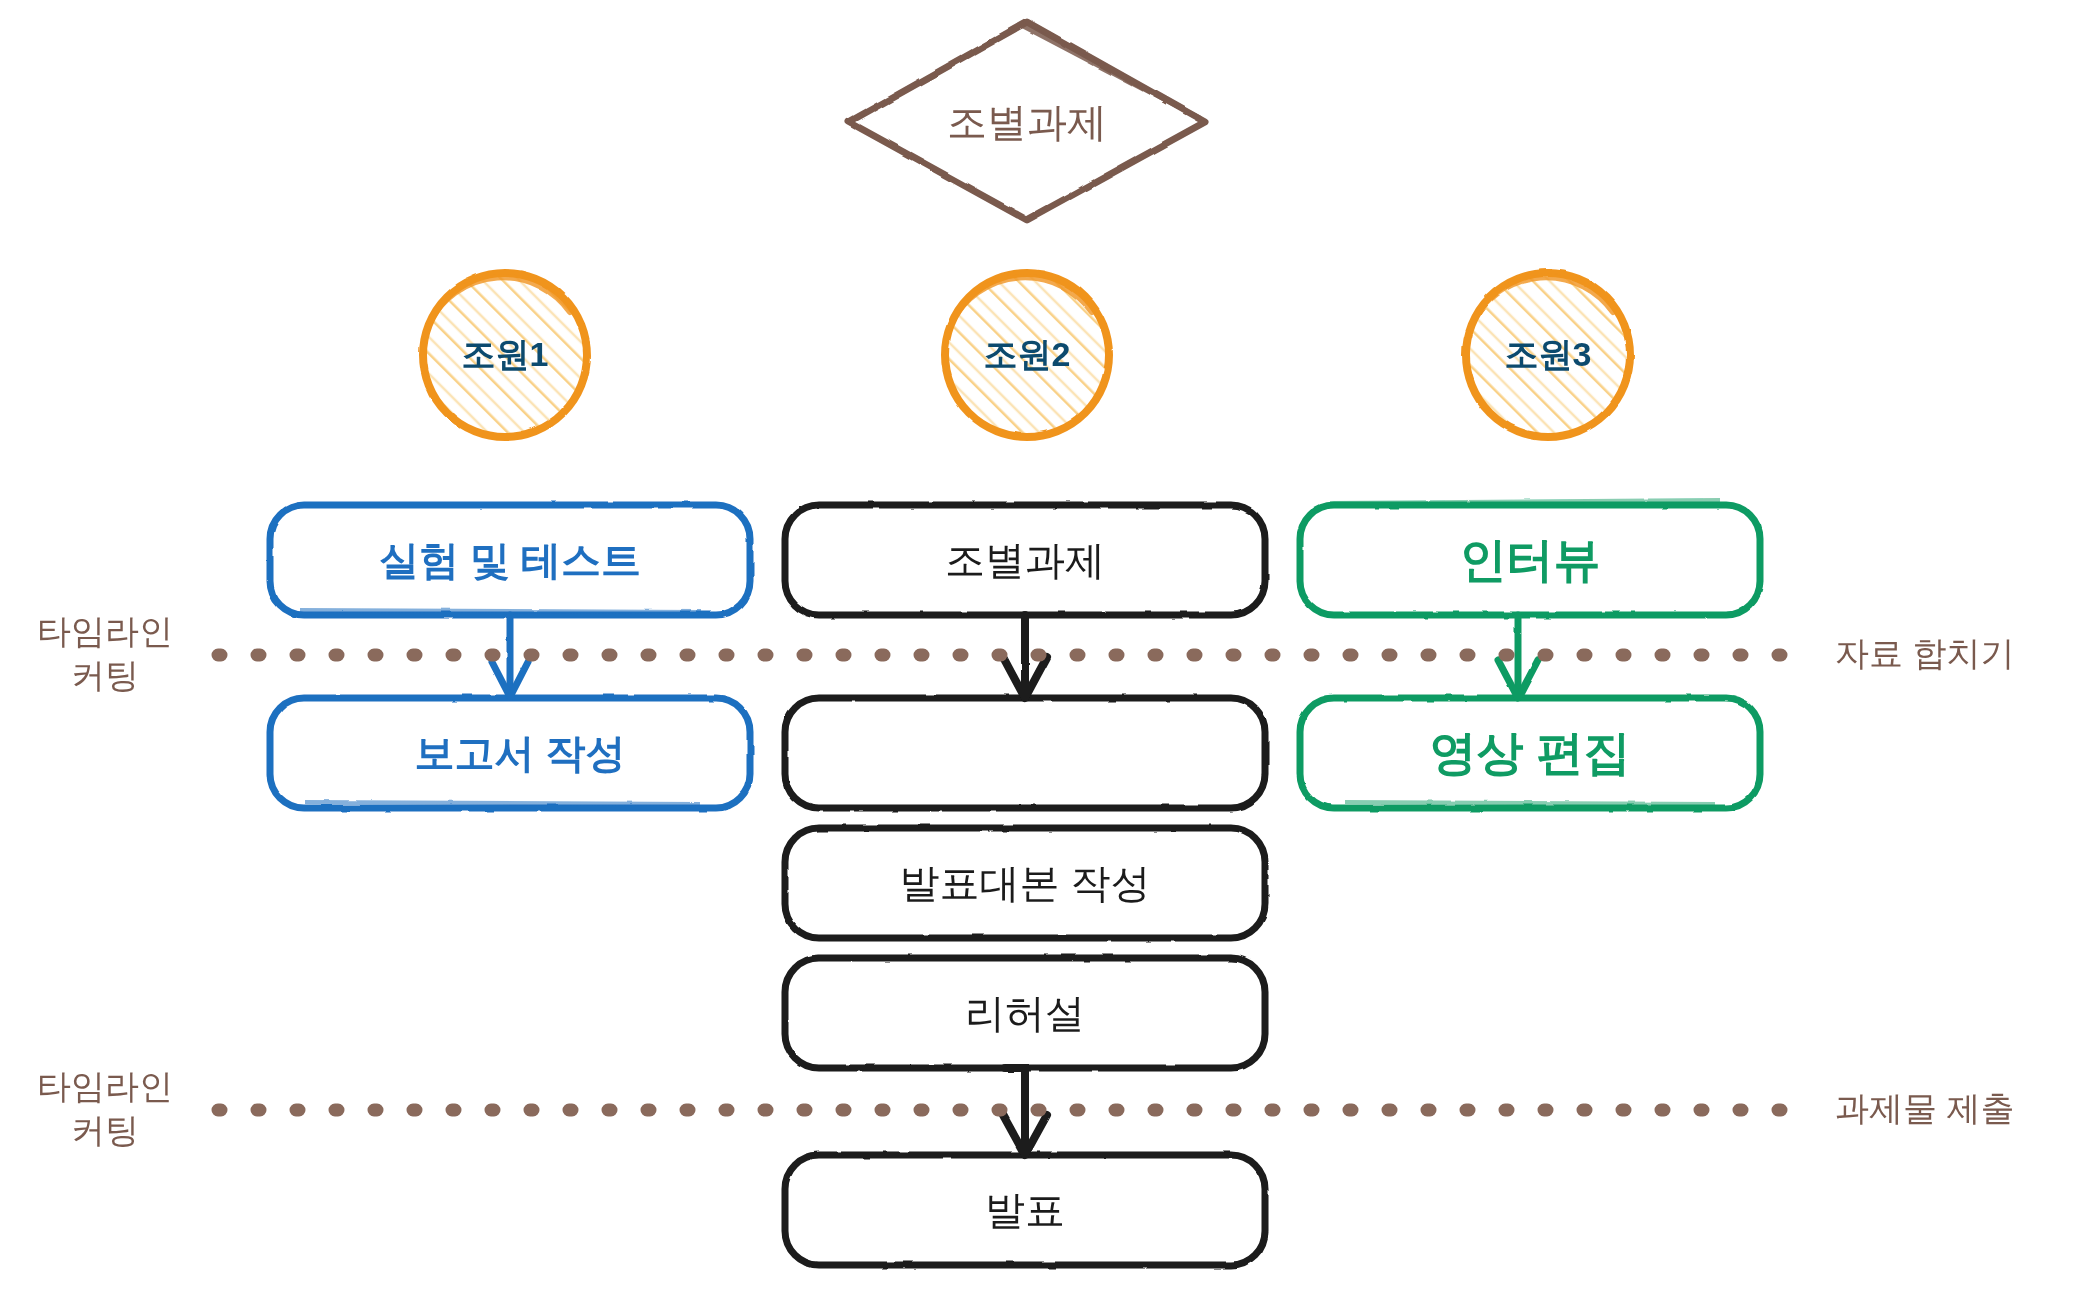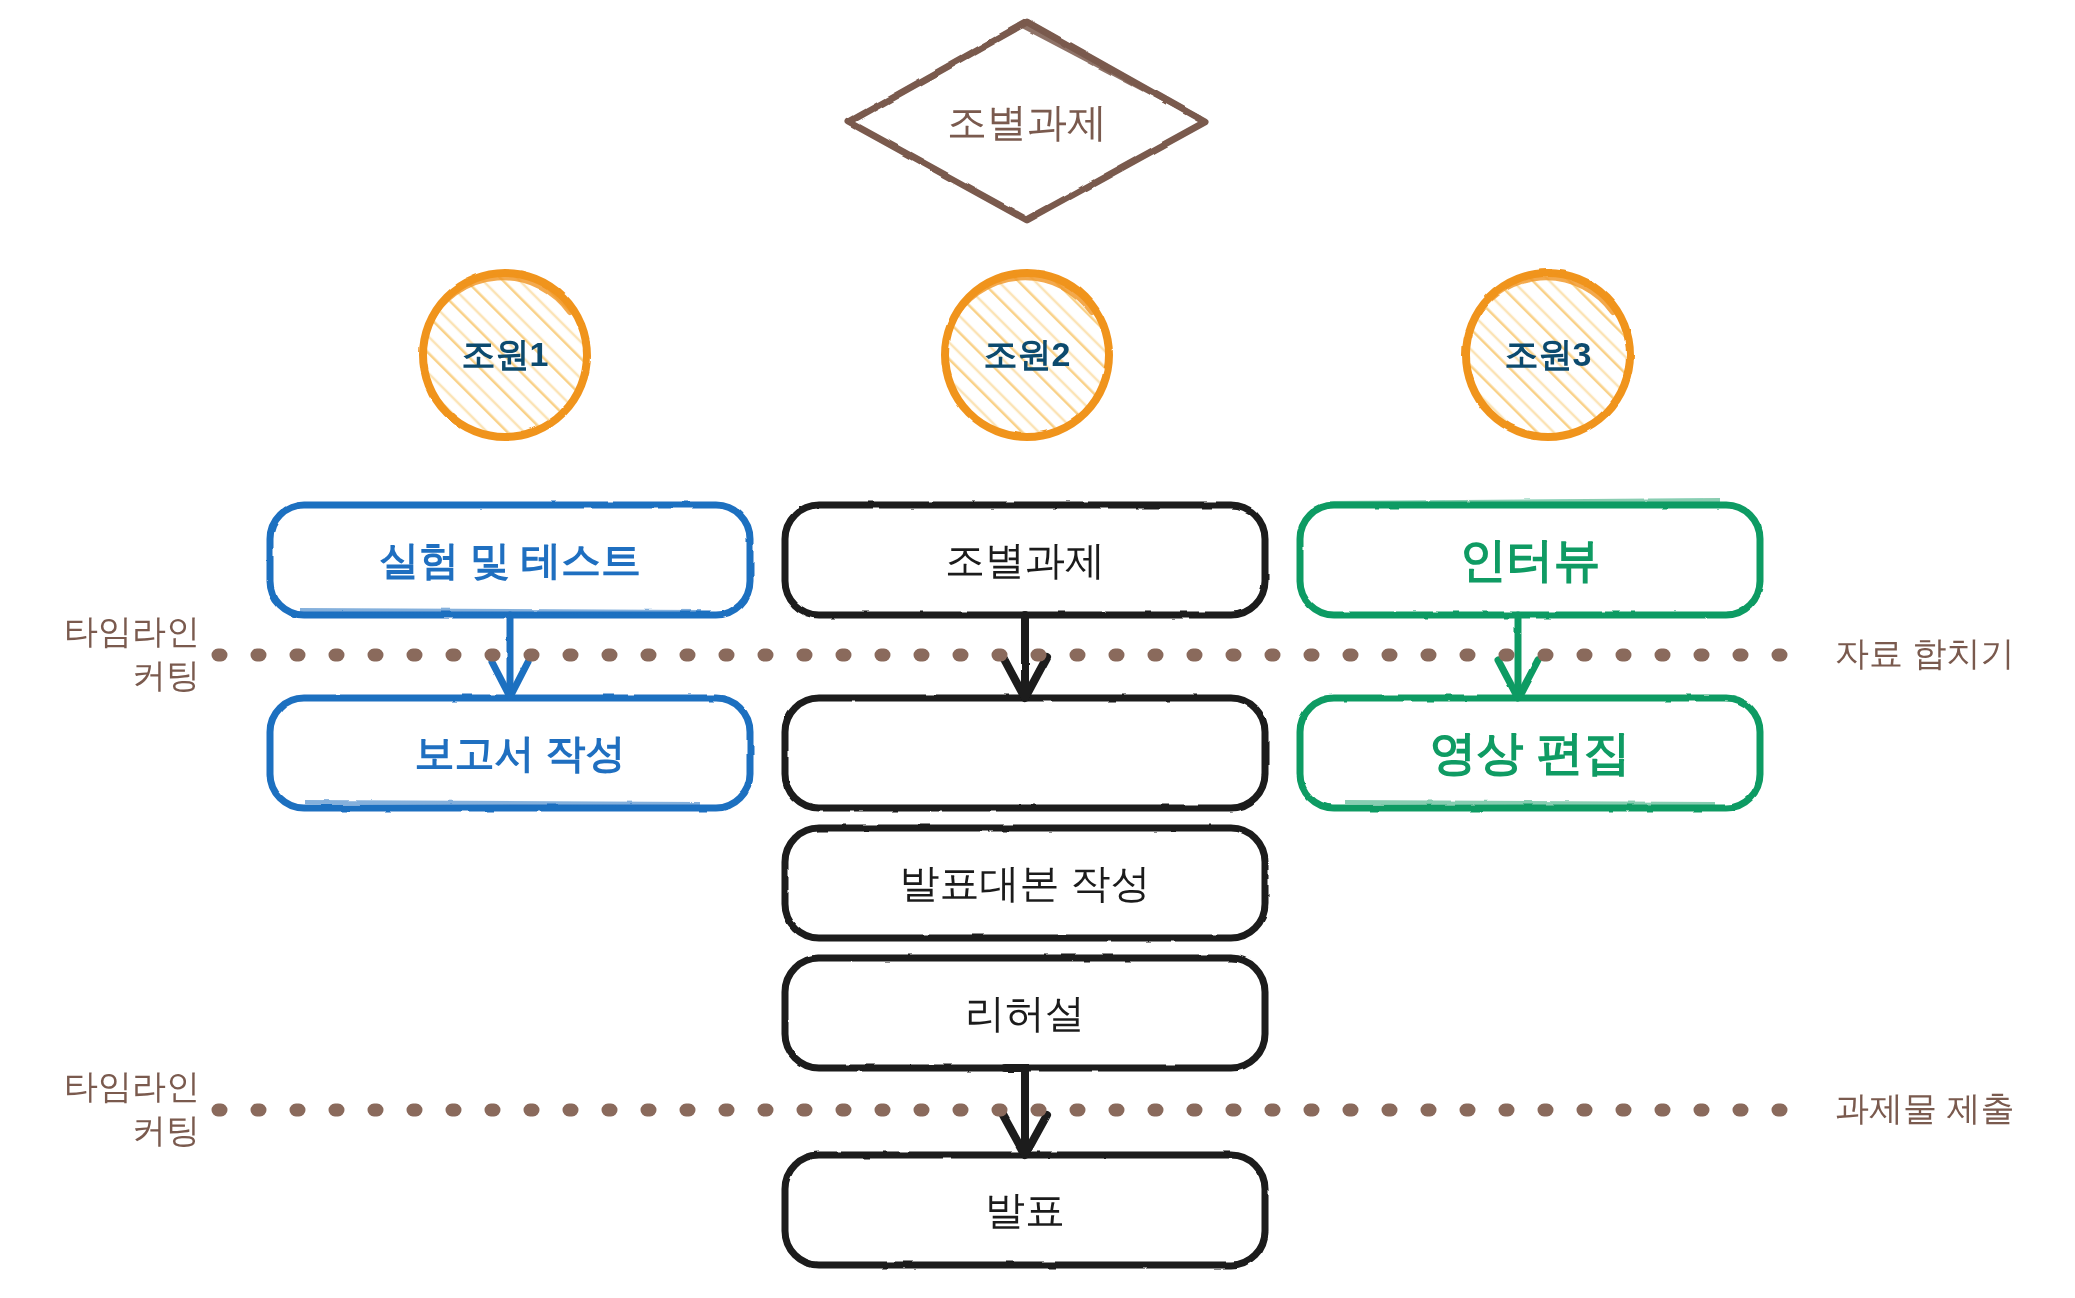--- a/index.html
+++ b/index.html
@@ -60,21 +60,21 @@
   }
   .timeline-label {
     position: absolute;
     font-size: 34px;
     color: #7a5a4e;
     line-height: 1.28;
     white-space: pre-line;
     pointer-events: none;
   }
   .timeline-label.left {
-    text-align: right;
+    text-align: center;
   }
   .timeline-label.right {
     text-align: left;
   }
 </style>
 </head>
 <body>
 
 <div id="canvas">
 

